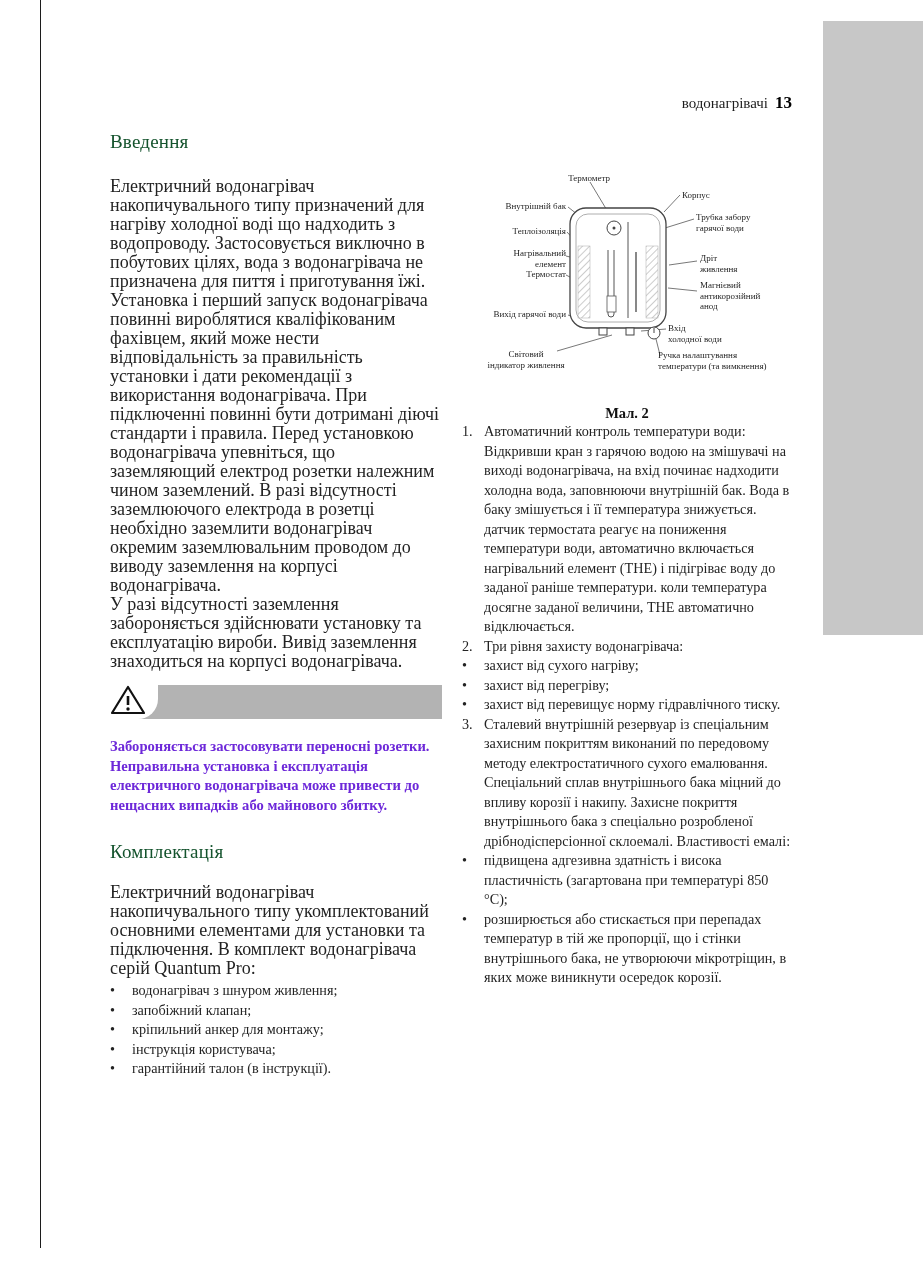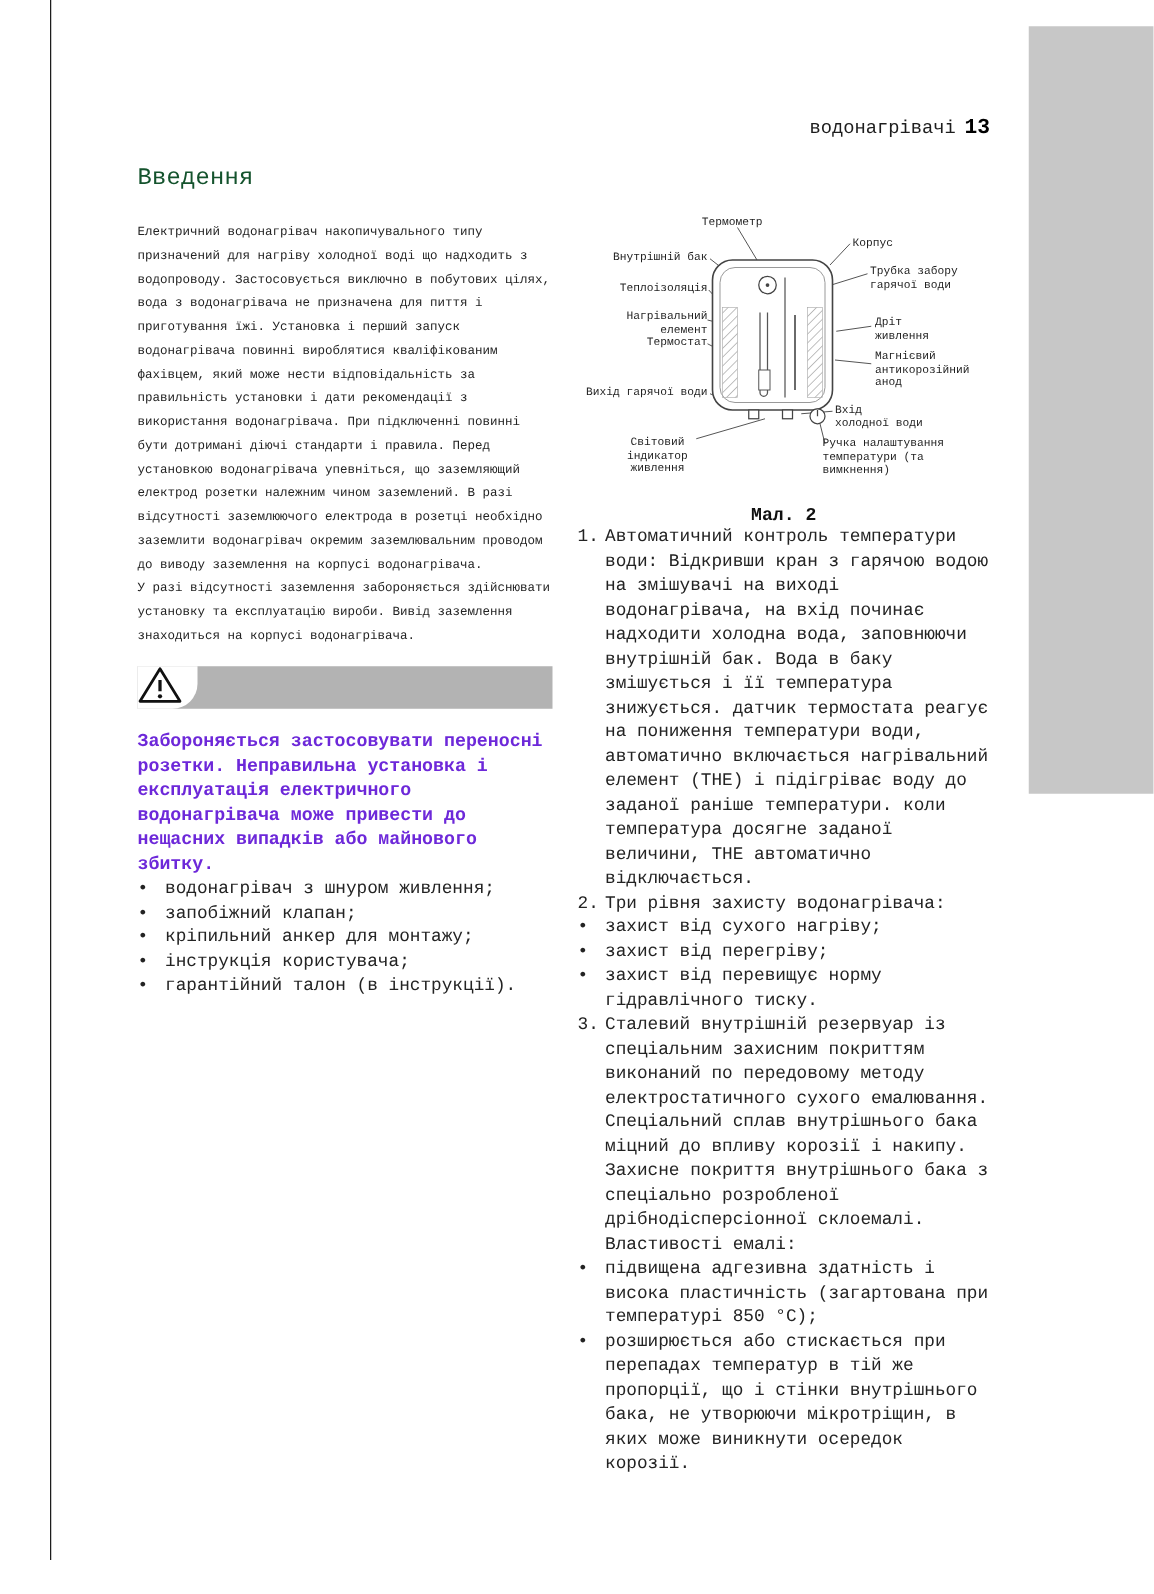--- a/index.html
+++ b/index.html
@@ -1,32 +1,32 @@
 <!DOCTYPE html>
 <html><head>
 <meta charset="utf-8">
 <style>
   html,body { margin:0; padding:0; background:#ffffff; }
   .page {
     position:relative; width:923px; height:1248px; background:#ffffff;
-    font-family:Liberation Mono, monospace; color:#222; overflow:hidden;
+    font-family:Liberation Serif, serif; color:#222; overflow:hidden;
   }
   .left-rule { position:absolute; left:40px; top:0; width:1px; height:1275px; background:#1c1c1c; }
   .gray-band { position:absolute; right:0; top:21px; width:100px; height:614px; background:#c7c7c7; }
   .footer-bar { position:absolute; left:41px; top:1258px; width:464px; height:7px; background:#101010; }
 
   .header { position:absolute; top:93px; left:462px; width:330px; text-align:right; }
   .header-title { font-size:15px; color:#1d1d1d; }
   .header-page { font-size:17px; font-weight:700; color:#000; margin-left:7px; }
 
   .col-left  { position:absolute; left:110px; top:131px; width:332px; }
   .col-right { position:absolute; left:462px; top:168px; width:330px; }
 
   h1 { font-size:19px; font-weight:400; margin:0 0 24px; color:#14532d; letter-spacing:.2px; }
-  .body { font-size:10px; line-height:19px; margin:0; color:#232323; }
+  .body { font-size:18px; line-height:19px; margin:0; color:#232323; }
 
   .warning { position:relative; height:34px; margin-top:14px; background:#b3b3b3; }
   .warn-icon-box {
     position:absolute; left:0; top:0; bottom:0; width:48px; background:#fff;
     border-radius:0 0 20px 0; display:flex; align-items:center; justify-content:flex-start;
   }
   .bold-warning { margin:18px 0 0; font-size:14.6px; line-height:19.5px; font-weight:700; color:#6d28d9; }
   .pack-title { margin:26px 0 20px; }
   .pack-intro { margin-bottom:3px; }
 
@@ -66,20 +66,22 @@
             <path d="M18 3 L34 29 H2 Z" fill="#fff" stroke="#111" stroke-width="2.2" stroke-linejoin="round"></path>
             <line x1="18" y1="12" x2="18" y2="21" stroke="#111" stroke-width="2.6"></line>
             <circle cx="18" cy="25" r="1.7" fill="#111"></circle>
           </svg>
         </span>
       </div>
     </div>
 
     <p class="bold-warning">Забороняється застосовувати переносні розетки. Неправильна установка і експлуатація електричного водонагрівача може привести до нещасних випадків або майнового збитку.</p>
 
+    <h1 class="pack-title">Комплектація</h1>
+    <p class="body pack-intro">Електричний водонагрівач накопичувального типу укомплектований основними елементами для установки та підключення. В комплект водонагрівача серій Quantum Pro:</p>
     <ul class="flat">
 
         <li class="item">
           <span class="marker">•</span>
           <span>водонагрівач з шнуром живлення;</span>
         </li>
 
         <li class="item">
           <span class="marker">•</span>
           <span>запобіжний клапан;</span>

